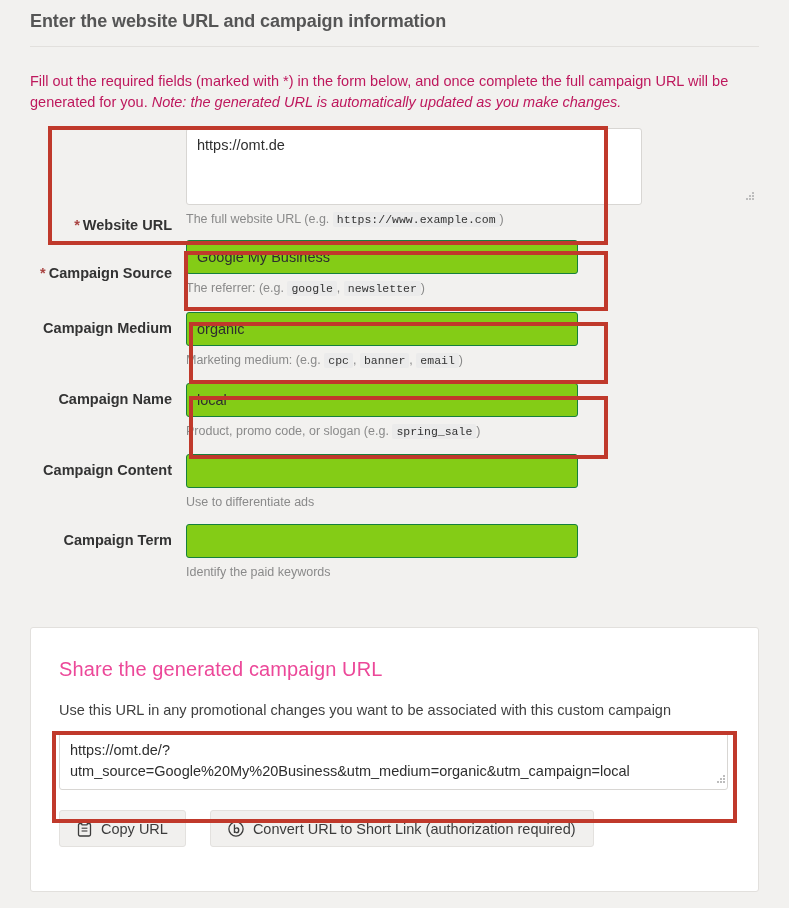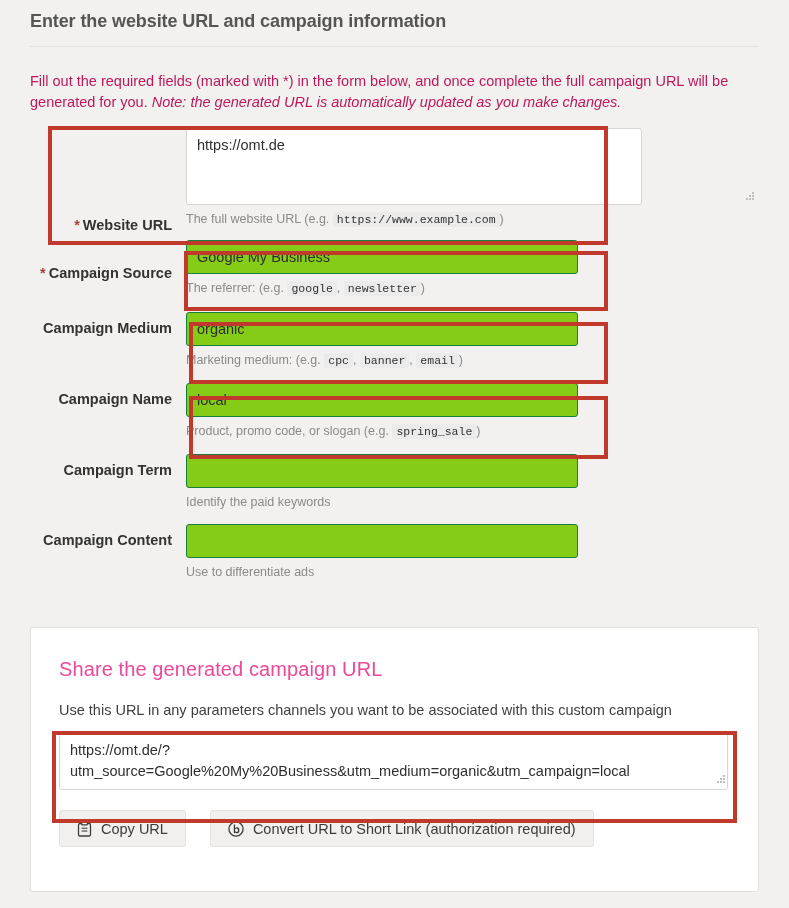--- a/index.html
+++ b/index.html
@@ -301,47 +301,47 @@
       <div class="field-col">
         <input class="input" type="text" value="local" style="">
         <div class="help">
           <span>Product, promo code, or slogan (e.g. </span><code>spring_sale</code><span>)</span>
         </div>
       </div>
     </div>
 
     <div class="row" style="margin-top:14px;">
       <div class="label-col" style="padding-top:8px;">
+        <span>Campaign Content</span>
+      </div>
+      <div class="field-col">
+        <input class="input" type="text" value="" style="">
+        <div class="help">
+          <span>Use to differentiate ads</span>
+        </div>
+      </div>
+    </div>
+
+    <div class="row" style="margin-top:14px;">
+      <div class="label-col" style="padding-top:8px;">
         <span>Campaign Term</span>
       </div>
       <div class="field-col">
         <input class="input" type="text" value="" style="">
         <div class="help">
           <span>Identify the paid keywords</span>
-        </div>
-      </div>
-    </div>
-
-    <div class="row" style="margin-top:14px;">
-      <div class="label-col" style="padding-top:8px;">
-        <span>Campaign Content</span>
-      </div>
-      <div class="field-col">
-        <input class="input" type="text" value="" style="">
-        <div class="help">
-          <span>Use to differentiate ads</span>
         </div>
       </div>
     </div>
 
   </div>
 
   <div class="share-card">
     <div class="share-title">Share the generated campaign URL</div>
-    <div class="share-sub">Use this URL in any parameters channels you want to be associated with this custom campaign</div>
+    <div class="share-sub">Use this URL in any promotional changes you want to be associated with this custom campaign</div>
 
     <div style="position:relative;">
       <textarea class="url-box" style="">https://omt.de/?utm_source=Google%20My%20Business&amp;utm_medium=organic&amp;utm_campaign=local</textarea>
       <span class="grip" style="right:4px; bottom:6px;">
         <i style="left:6px;top:0;"></i>
           <i style="left:3px;top:3px;"></i>
           <i style="left:6px;top:3px;"></i>
           <i style="left:0;top:6px;"></i>
           <i style="left:3px;top:6px;"></i>
           <i style="left:6px;top:6px;"></i>

